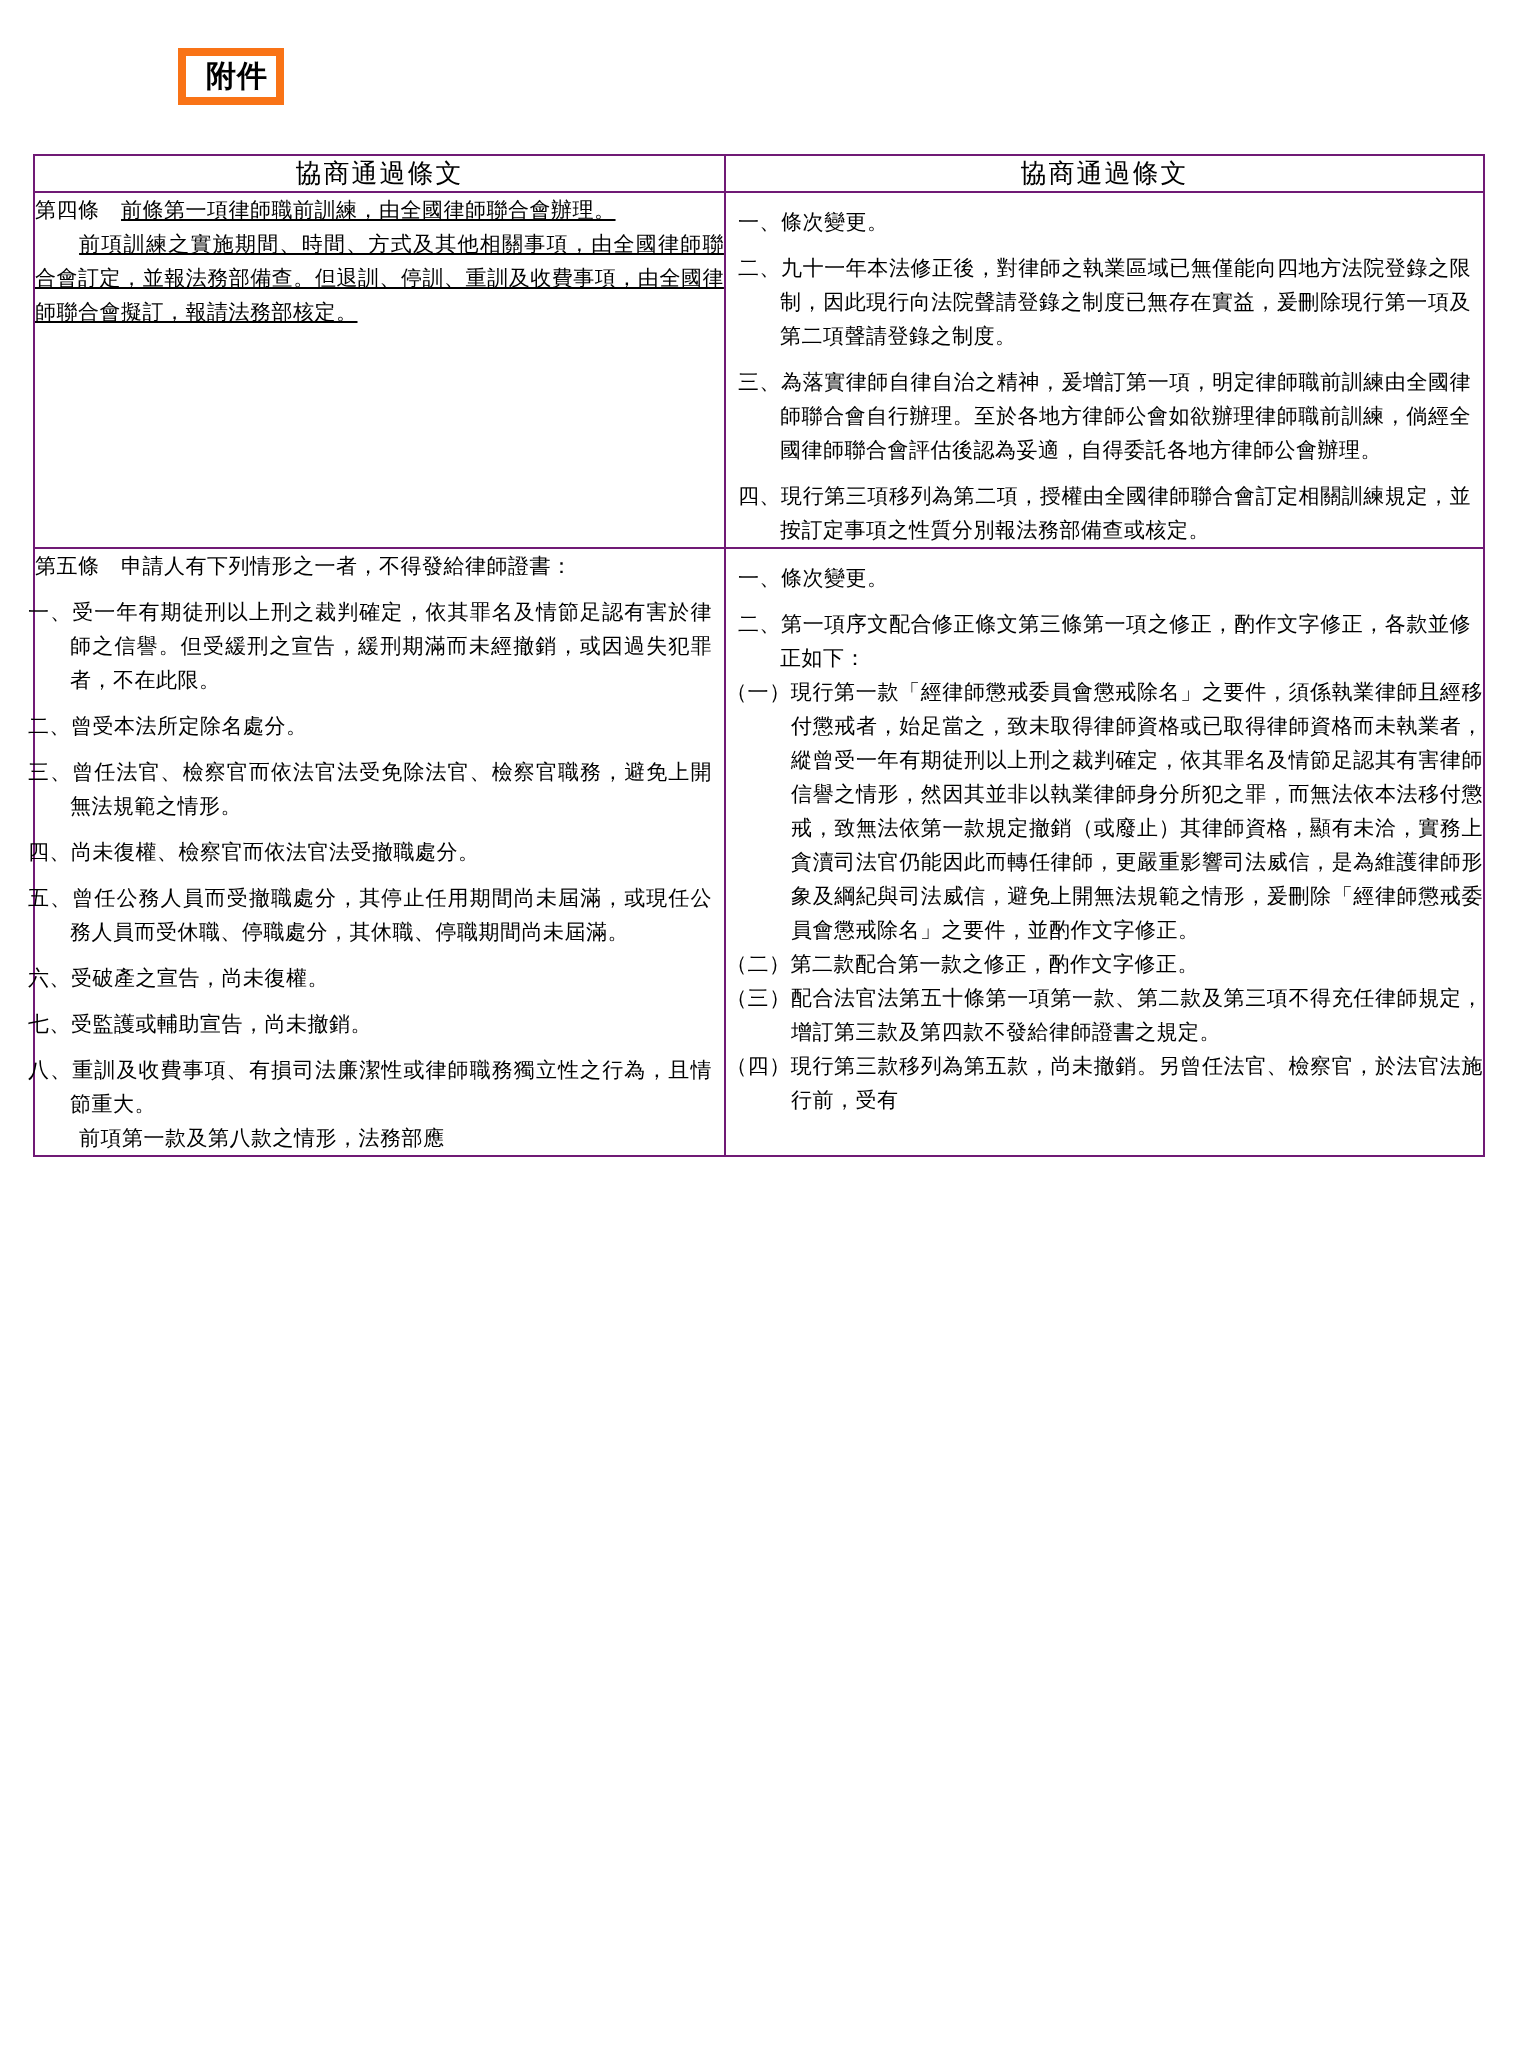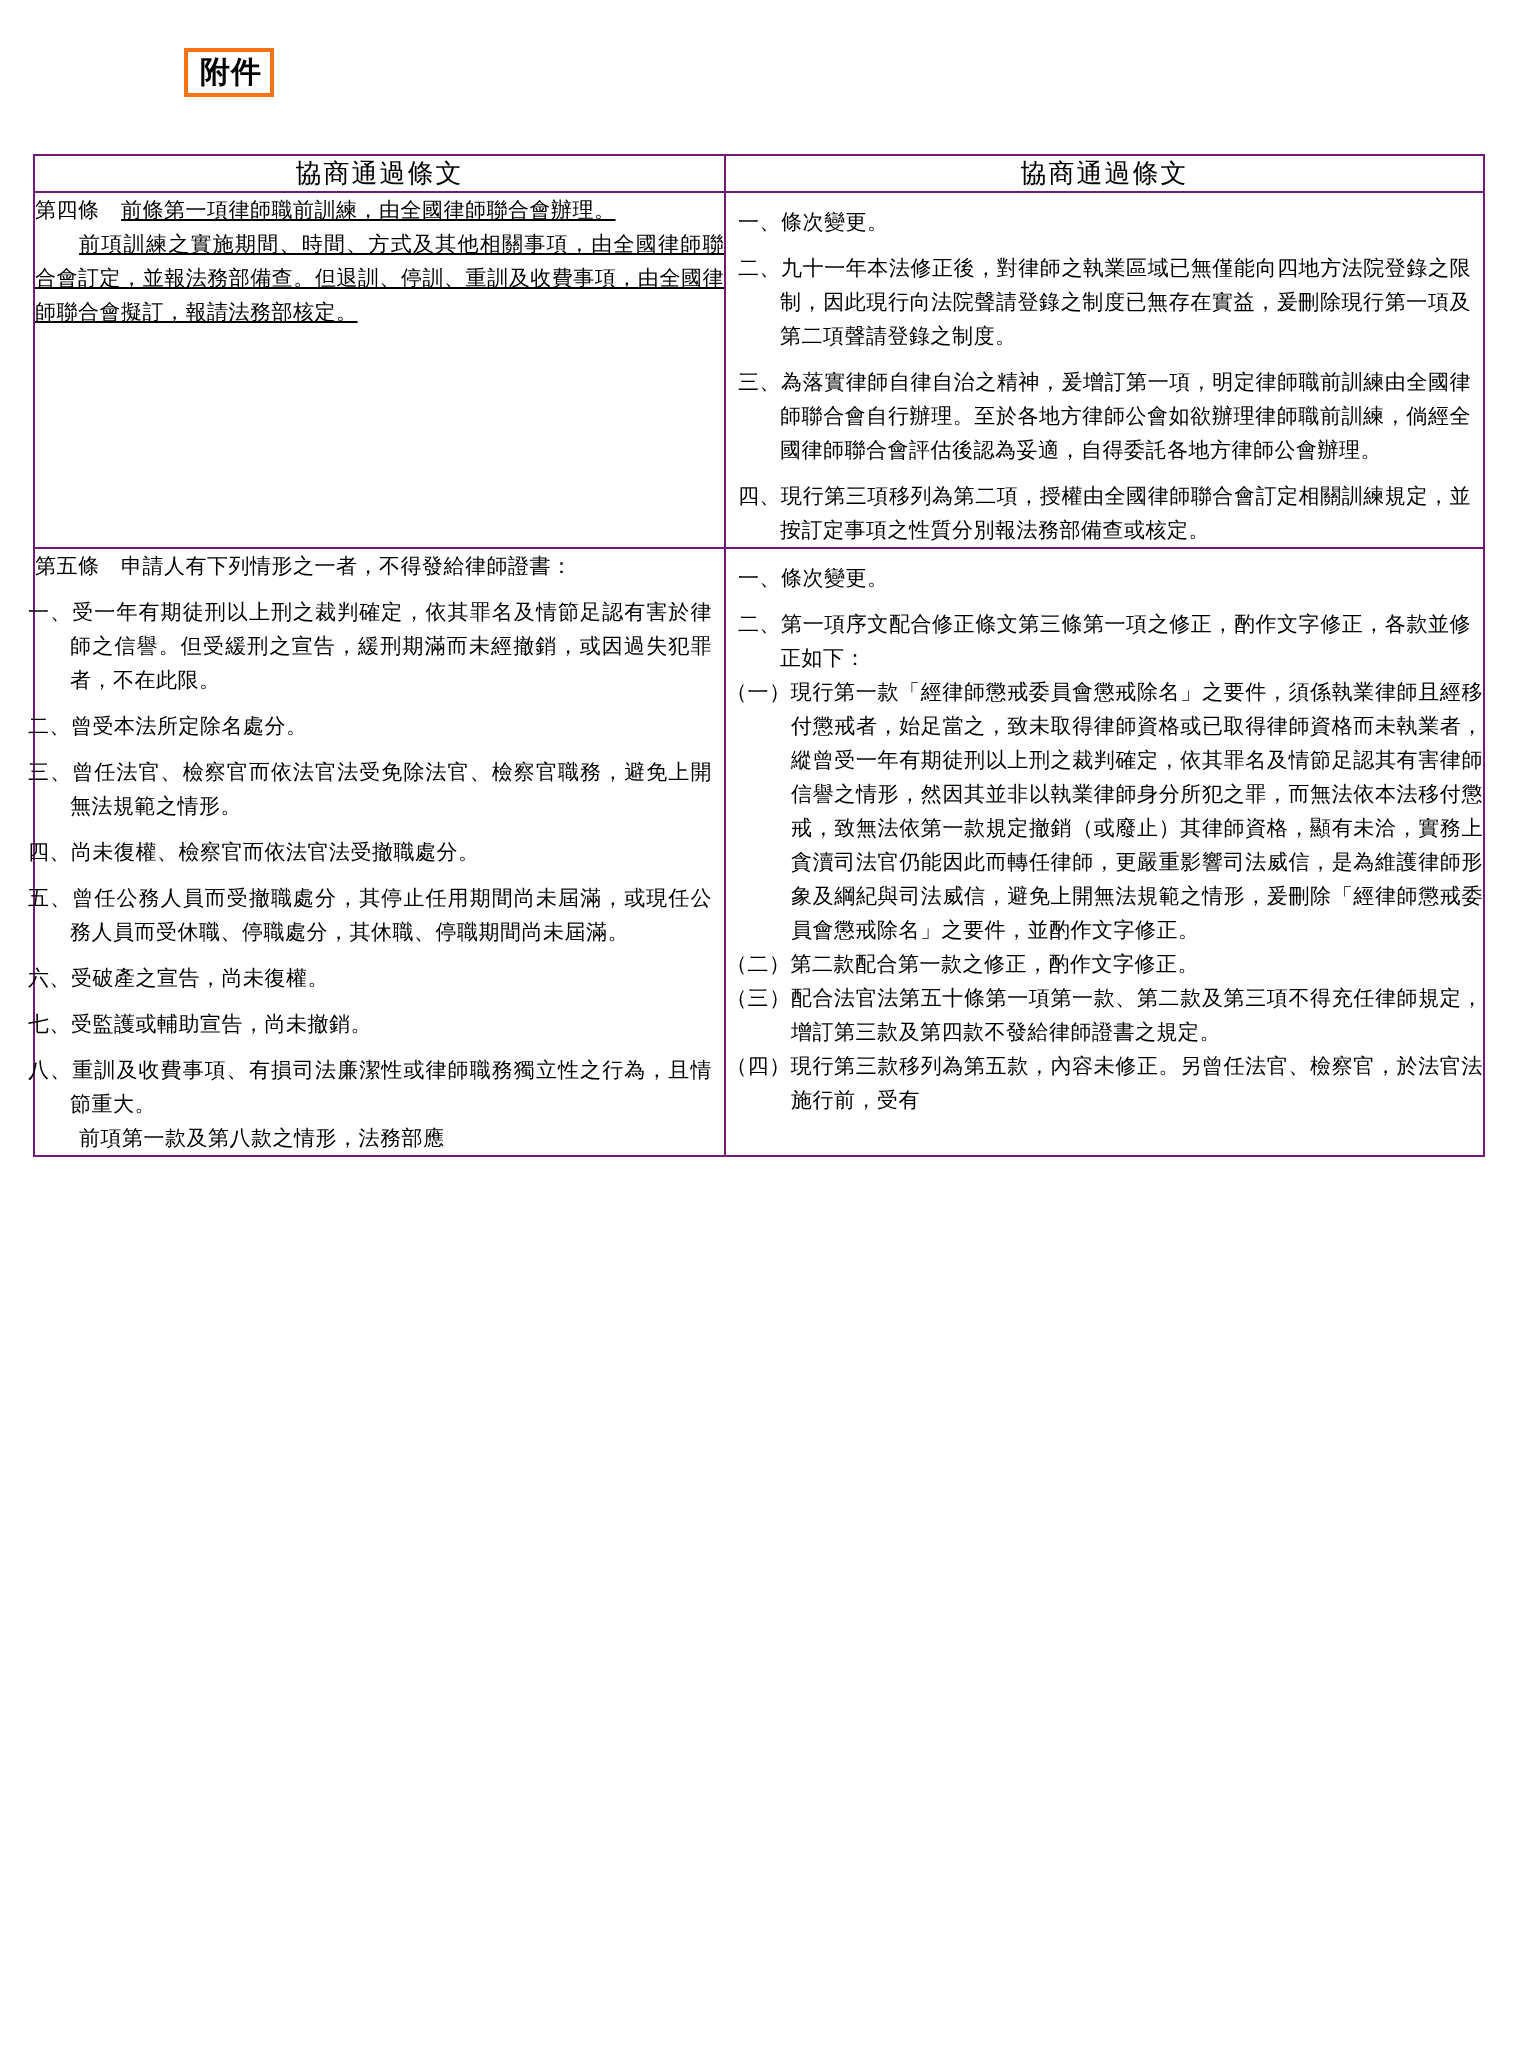--- a/index.html
+++ b/index.html
@@ -17,24 +17,24 @@
   }
   .page {
     position: relative;
     width: 1519px;
     height: 2053px;
     box-sizing: border-box;
     padding: 0;
   }
   .attach-box {
     position: absolute;
-    left: 184px;
+    left: 178px;
     top: 48px;
-    border: 4px solid #f97316;
-    padding: 3px 8px 5px 12px;
+    border: 8px solid #f97316;
+    padding: 3px 8px 5px 20px;
     font-size: 30px;
     font-weight: bold;
     letter-spacing: 1px;
     line-height: 1.1;
     font-family: "DejaVu Serif", "Liberation Serif", serif;
   }
   table.main {
     position: absolute;
     left: 33px;
     top: 154px;
@@ -141,19 +141,19 @@
           <p class="hang ind1">七、受監護或輔助宣告，尚未撤銷。</p>
           <p class="hang ind1">八、重訓及收費事項、有損司法廉潔性或律師職務獨立性之行為，且情節重大。</p>
           <p class="ind-first">前項第一款及第八款之情形，法務部應</p>
         </td>
         <td class="cell right-body">
           <p class="hang">一、條次變更。</p>
           <p class="hang">二、第一項序文配合修正條文第三條第一項之修正，酌作文字修正，各款並修正如下：</p>
           <p class="hang2">（一）現行第一款「經律師懲戒委員會懲戒除名」之要件，須係執業律師且經移付懲戒者，始足當之，致未取得律師資格或已取得律師資格而未執業者，縱曾受一年有期徒刑以上刑之裁判確定，依其罪名及情節足認其有害律師信譽之情形，然因其並非以執業律師身分所犯之罪，而無法依本法移付懲戒，致無法依第一款規定撤銷（或廢止）其律師資格，顯有未洽，實務上貪瀆司法官仍能因此而轉任律師，更嚴重影響司法威信，是為維護律師形象及綱紀與司法威信，避免上開無法規範之情形，爰刪除「經律師懲戒委員會懲戒除名」之要件，並酌作文字修正。</p>
           <p class="hang2">（二）第二款配合第一款之修正，酌作文字修正。</p>
           <p class="hang2">（三）配合法官法第五十條第一項第一款、第二款及第三項不得充任律師規定，增訂第三款及第四款不發給律師證書之規定。</p>
-          <p class="hang2">（四）現行第三款移列為第五款，內容未修正。另曾任法官、檢察官，於法官法施行前，受有</p>
+          <p class="hang2">（四）現行第三款移列為第五款，尚未撤銷。另曾任法官、檢察官，於法官法施行前，受有</p>
         </td>
       </tr>
     </tbody>
   </table>
 
 </div>
 
 </body></html>

